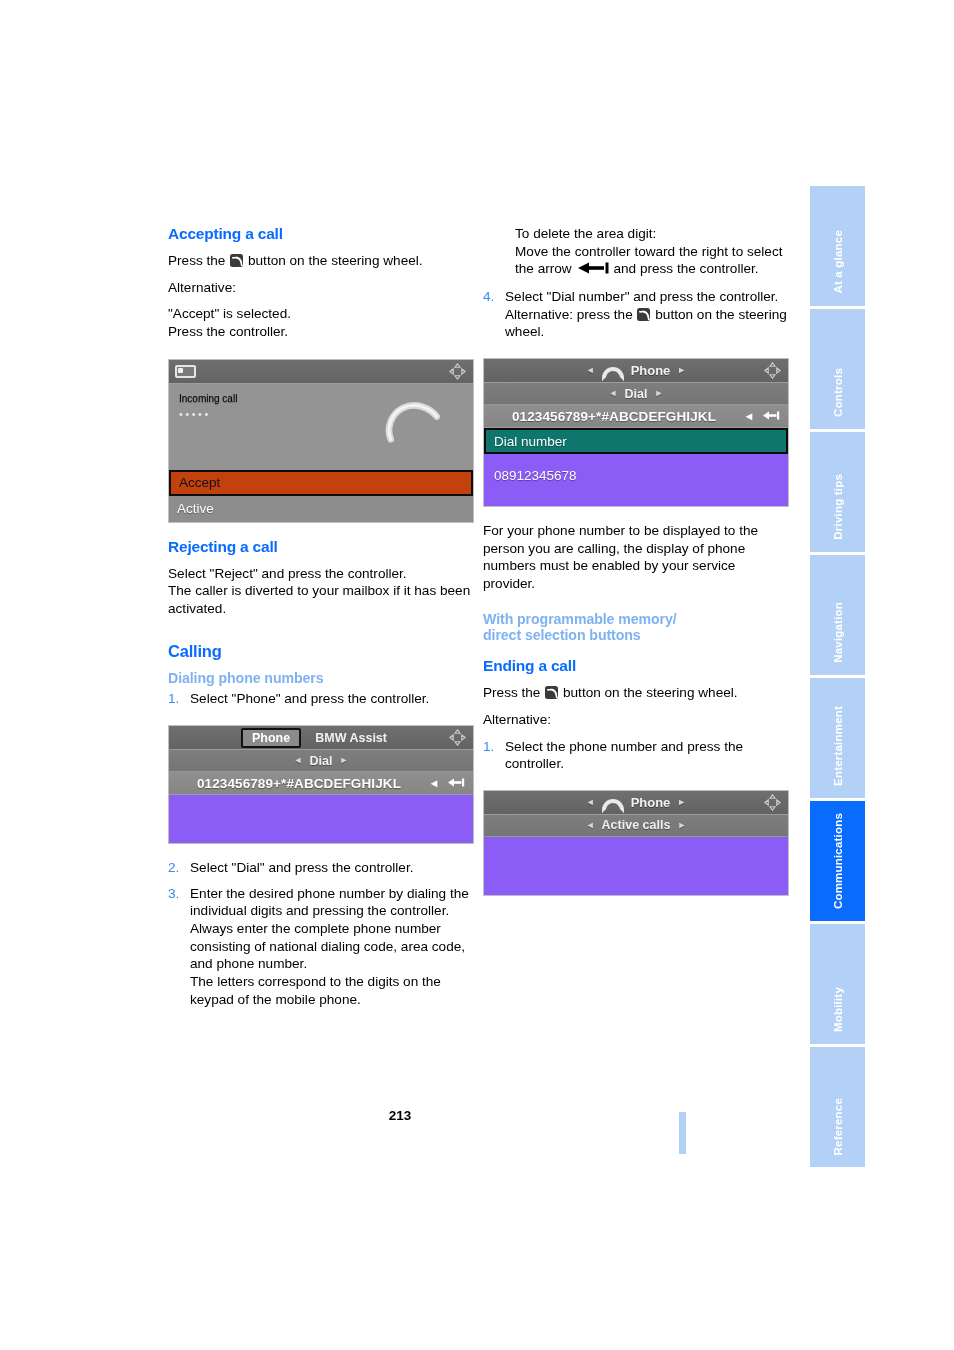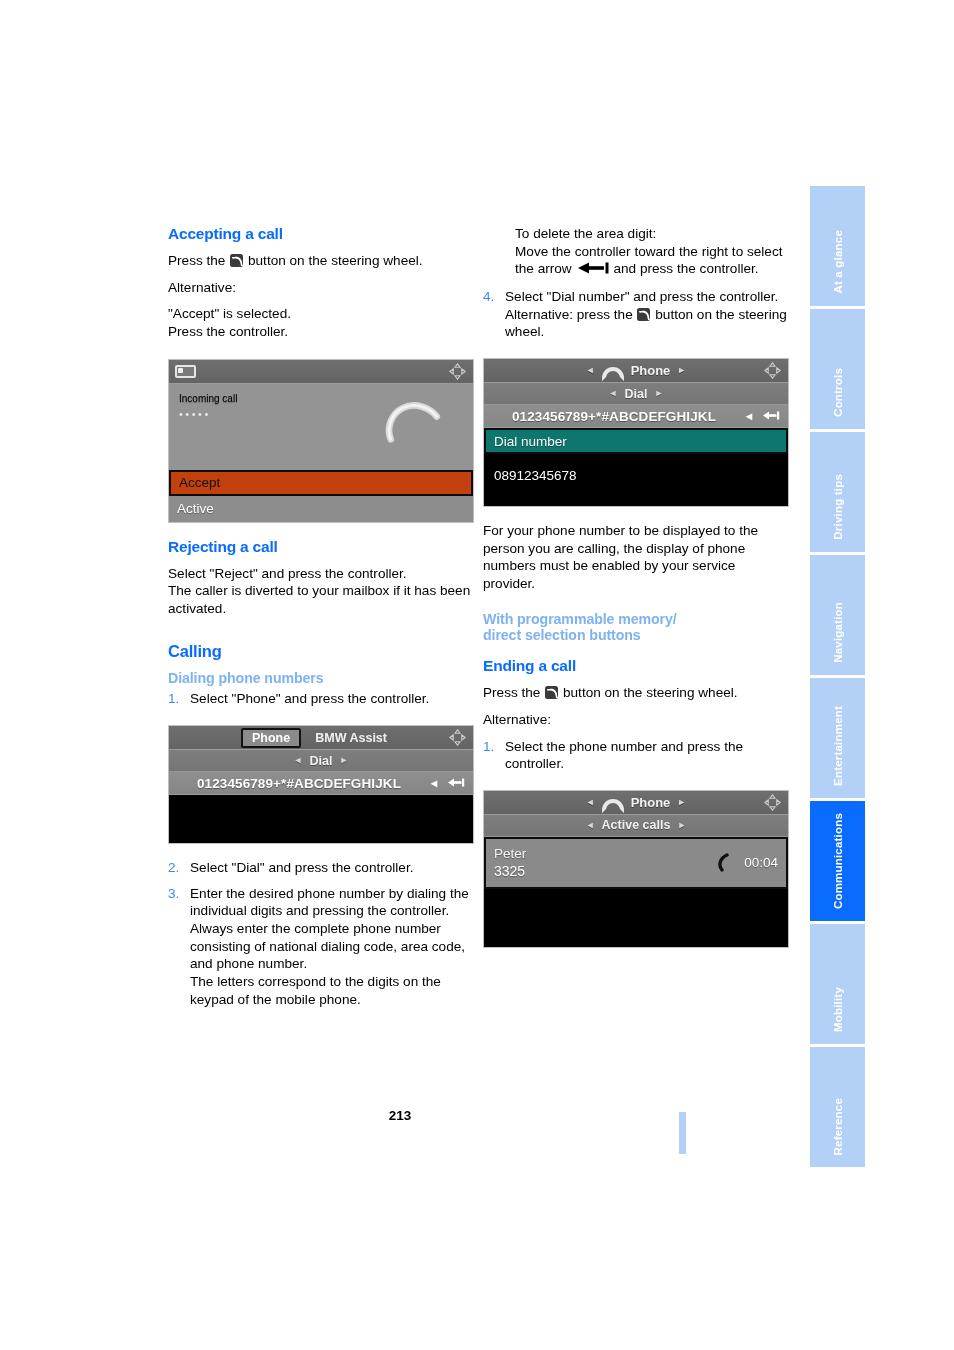--- a/index.html
+++ b/index.html
@@ -244,21 +244,21 @@
     border: 2px solid #0c0c0c;
     background: #c2410c;
     color: #111;
     text-shadow: none;
     font-weight: normal;
   }
   .shot-row.dark-sel {
     border: 2px solid #0c0c0c;
     background: #0f766e;
   }
-  .shot-fill { background: #000000; }
+  .shot-fill { background: #8b5cf6; }
 
   
   .incoming-body {
     position: relative;
     height: 86px;
     background: #949494;
     padding: 9px 10px 0 10px;
     box-sizing: border-box;
   }
   .incoming-body .label {
@@ -585,32 +585,20 @@
         </div>
         <svg class="joystick" viewBox="0 0 20 20">
           <path d="M10 1 L13 5 H7 Z M1 10 L5 7 V13 Z M19 10 L15 7 V13 Z M10 19 L13 15 H7 Z" fill="none" stroke="#dedede" stroke-width="1.3"></path>
         </svg>
       </div>
       <div class="shot-sub">
         <span class="caret">◄</span>
         <span>Active calls</span>
         <span class="caret">►</span>
       </div>
-      <div class="call-row">
-        <span class="who">
-          <span class="n1">Peter</span><br>
-          <span class="n2">3325</span>
-        </span>
-        <span class="dur">
-          <svg class="handset-sm" viewBox="0 0 20 20">
-            <path d="M4 17 C0 12 2 5 9 2" fill="none" stroke="#111" stroke-width="3.4" stroke-linecap="round"></path>
-          </svg>
-          <span>00:04</span>
-        </span>
-      </div>
       <div class="shot-fill" style="height:58px;"></div>
 
     </div>
   </div>
 
   <div class="tabs">
     <div class="tab" style="height:120px;">
       <span class="vtext">At a glance</span>
     </div>
     <div class="tab" style="height:120px;">

